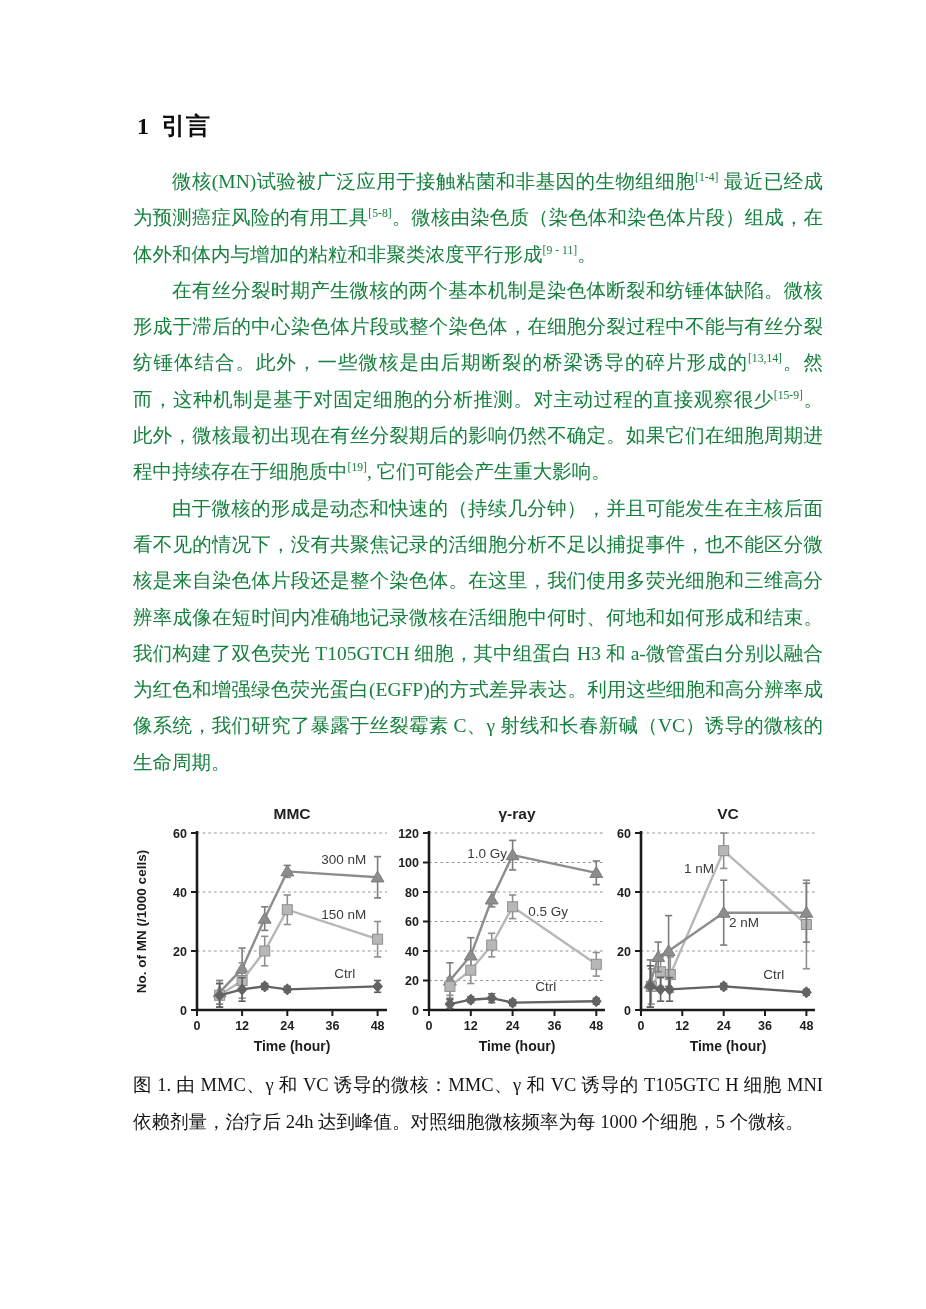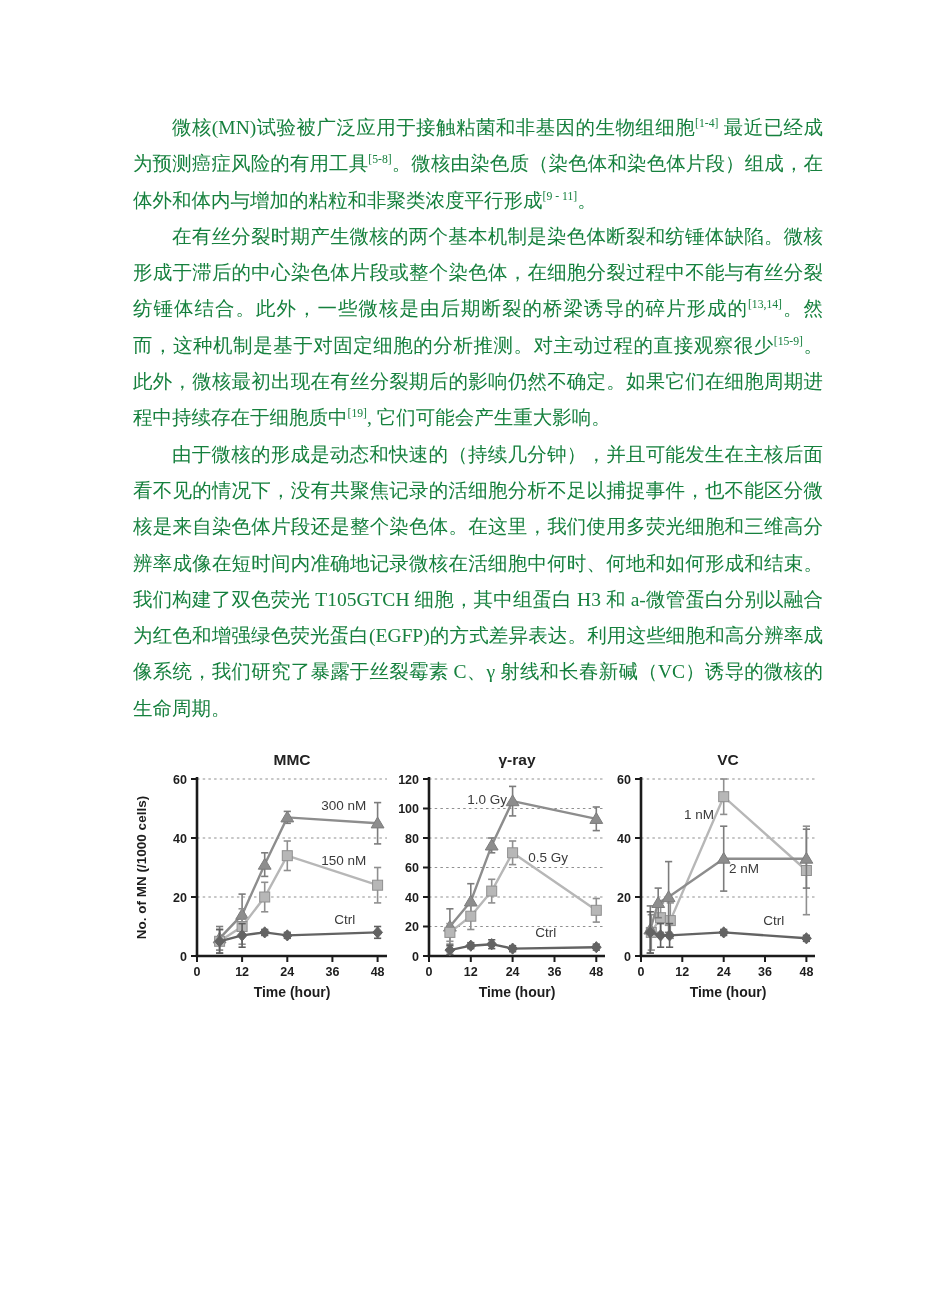--- a/index.html
+++ b/index.html
@@ -25,20 +25,21 @@
   .caption {
     font-size:18.5px; line-height:36.5px; text-align:justify; margin-top:6px; color:#141414;
   }
 </style>
 </head>
 <body>
 
 <div class="page">
   <div class="content">
 
+    <h1 class="heading"><span class="hnum">1</span><span>引言</span></h1>
 
     <section class="body-text">
         <p><span>微核(MN)试验被广泛应用于接触粘菌和非基因的生物组细胞</span><sup class="ref">[1-4]</sup><span> 最近已经成为预测癌症风险的有用工具</span><sup class="ref">[5-8]</sup><span>。微核由染色质（染色体和染色体片段）组成，在体外和体内与增加的粘粒和非聚类浓度平行形成</span><sup class="ref">[9 - 11]</sup><span>。</span></p>
         <p><span>在有丝分裂时期产生微核的两个基本机制是染色体断裂和纺锤体缺陷。微核形成于滞后的中心染色体片段或整个染色体，在细胞分裂过程中不能与有丝分裂纺锤体结合。此外，一些微核是由后期断裂的桥梁诱导的碎片形成的</span><sup class="ref">[13,14]</sup><span>。然而，这种机制是基于对固定细胞的分析推测。对主动过程的直接观察很少</span><sup class="ref">[15-9]</sup><span>。此外，微核最初出现在有丝分裂期后的影响仍然不确定。如果它们在细胞周期进程中持续存在于细胞质中</span><sup class="ref">[19]</sup><span>, 它们可能会产生重大影响。</span></p>
         <p><span>由于微核的形成是动态和快速的（持续几分钟），并且可能发生在主核后面看不见的情况下，没有共聚焦记录的活细胞分析不足以捕捉事件，也不能区分微核是来自染色体片段还是整个染色体。在这里，我们使用多荧光细胞和三维高分辨率成像在短时间内准确地记录微核在活细胞中何时、何地和如何形成和结束。我们构建了双色荧光 T105GTCH 细胞，其中组蛋白 H3 和 a-微管蛋白分别以融合为红色和增强绿色荧光蛋白(EGFP)的方式差异表达。利用这些细胞和高分辨率成像系统，我们研究了暴露于丝裂霉素 C、γ 射线和长春新碱（VC）诱导的微核的生命周期。</span></p>
       </section>
 
     <div class="figure">
         <svg width="260" height="262" viewBox="0 0 260 262" xmlns="http://www.w3.org/2000/svg">
           <line x1="64" y1="152" x2="254" y2="152" stroke="#909090" stroke-width="1.2" stroke-dasharray="2.5 3.2"></line>
@@ -348,15 +349,16 @@
             <polygon points="58.6,184.8 63.5,190.4 58.6,196 53.7,190.4" fill="#636363" stroke="#636363" stroke-width="1"></polygon>
             <polygon points="112.7,181.8 117.6,187.4 112.7,193 107.8,187.4" fill="#636363" stroke="#636363" stroke-width="1"></polygon>
             <polygon points="195.4,187.7 200.3,193.3 195.4,198.9 190.5,193.3" fill="#636363" stroke="#636363" stroke-width="1"></polygon>
             <text x="152.3" y="180" font-family="&quot;Liberation Sans&quot;,&quot;DejaVu Sans&quot;,sans-serif" font-size="13.5" fill="#3b3b3b">Ctrl</text>
           </g>
           <text x="117" y="20" text-anchor="middle" font-family="&quot;Liberation Sans&quot;,&quot;DejaVu Sans&quot;,sans-serif" font-size="15.5" font-weight="bold" fill="#222222">VC</text>
           <text x="117" y="252" text-anchor="middle" font-family="&quot;Liberation Sans&quot;,&quot;DejaVu Sans&quot;,sans-serif" font-size="14" font-weight="bold" fill="#1d1d1d">Time (hour)</text>
         </svg>
       </div>
 
+    <p class="caption">图 1. 由 MMC、γ 和 VC 诱导的微核：MMC、γ 和 VC 诱导的 T105GTC H 细胞 MNI 依赖剂量，治疗后 24h 达到峰值。对照细胞微核频率为每 1000 个细胞，5 个微核。</p>
 
   </div>
 </div>
 
 </body></html>

